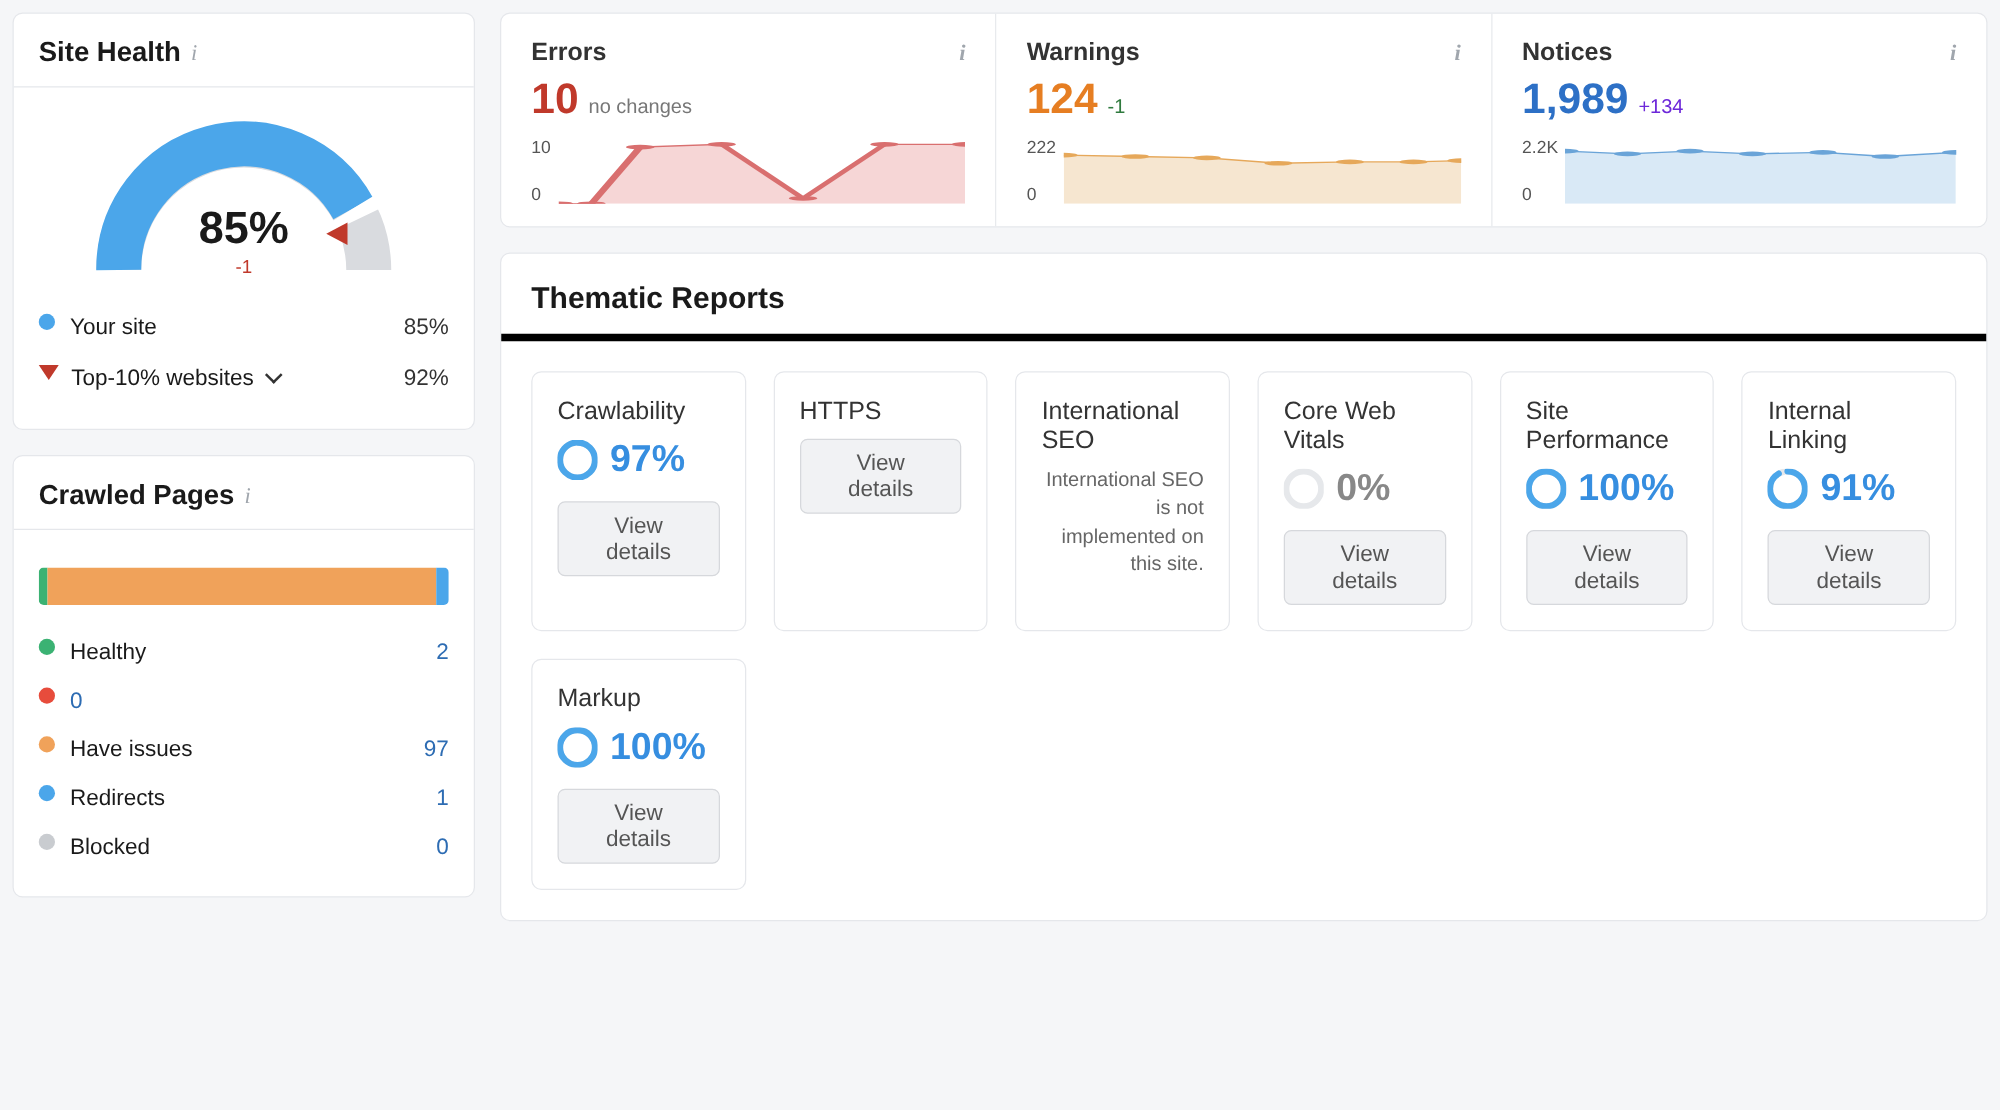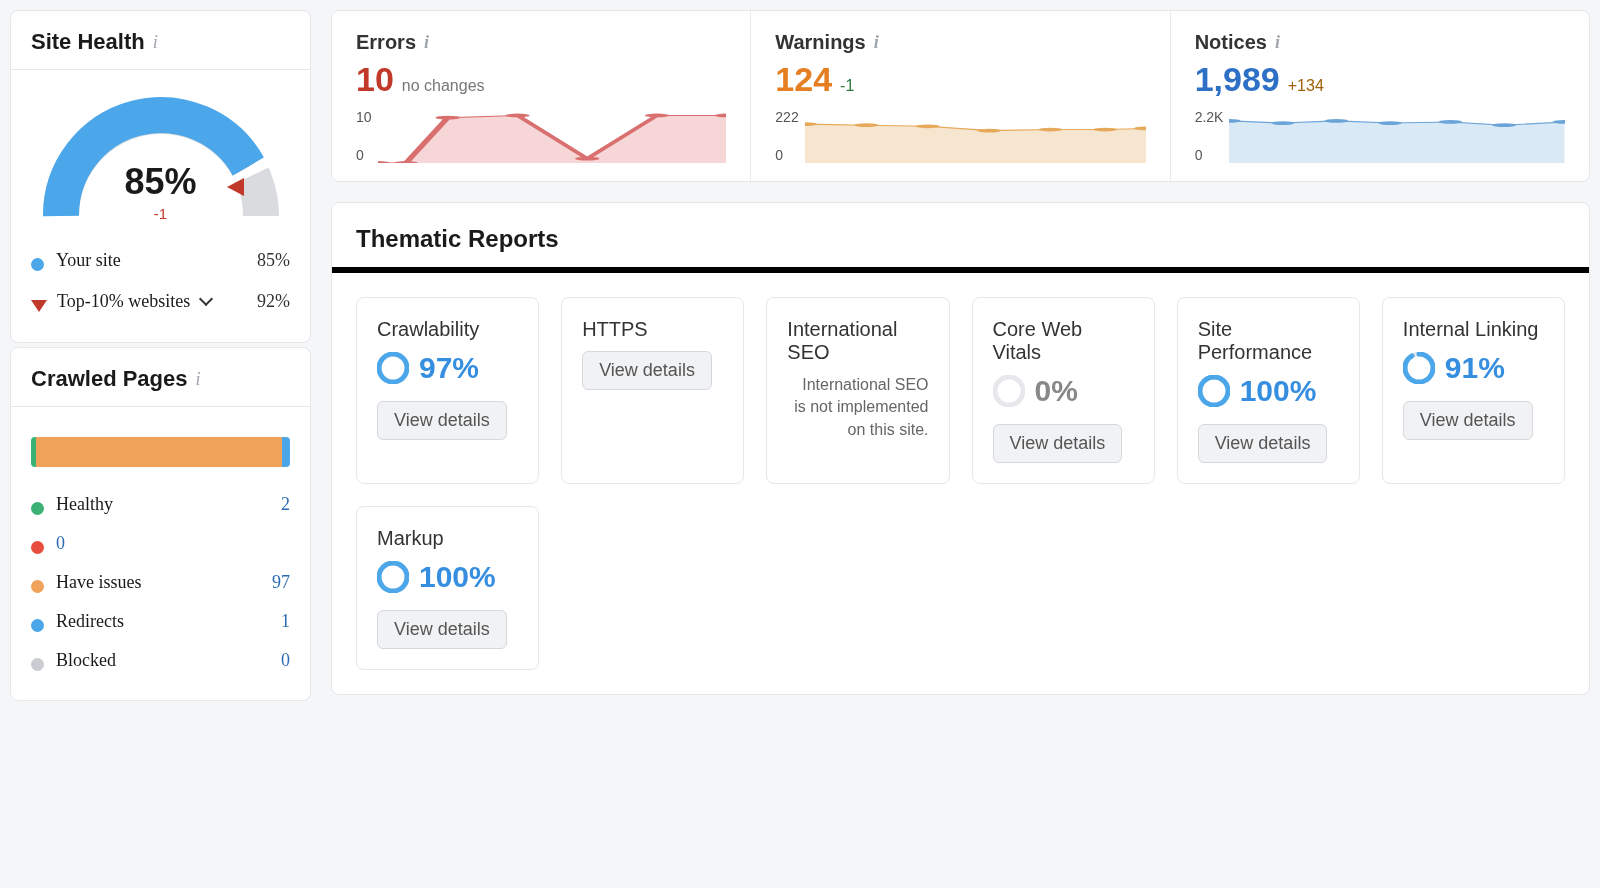--- a/index.html
+++ b/index.html
@@ -7,24 +7,24 @@
   font-family: -apple-system, BlinkMacSystemFont, "Segoe UI", Helvetica, Arial, sans-serif;
   background: #f5f6f8;
   color: #1a1a1a;
   padding: 10px;
 }
 .layout {
   display: flex;
   gap: 20px;
 }
 .left-col {
-  width: 301px;
+  width: 370px;
   display: flex;
   flex-direction: column;
-  gap: 4px;
+  gap: 20px;
 }
 .right-col {
   flex: 1;
   display: flex;
   flex-direction: column;
   gap: 20px;
 }
 .card {
   background: #fff;
   border: 1px solid #e5e7eb;
@@ -57,24 +57,23 @@
 .gauge-center {
   position: absolute;
   top: 75px; left: 0; right: 0;
   text-align: center;
 }
 .gauge-pct { font-size: 36px; font-weight: 700; }
 .gauge-delta { color: #c0392b; font-size: 15px; margin-top: 2px;}
 .legend { margin-top: 10px; }
 .legend-row {
   display: flex;
-  align-items: flex-end;
+  align-items: flex-start;
   padding: 10px 0;
   font-size: 18px;
-  font-family: Liberation Serif, serif;
 }
 .legend-row .lname { flex: 1; }
 .legend-row .lval { font-weight: 400; color:#333; }
 .dot {
   width: 13px; height: 13px; border-radius: 50%;
   display: inline-block; margin-right: 12px;
 }
 .tri-down {
   width: 0; height: 0;
   border-left: 8px solid transparent;
@@ -104,21 +103,21 @@
 .crawled-legend .lval { color:#2d6cb3; }
 
 
 .stats-card .inner { display:flex; }
 .stat-col {
   flex:1;
   padding: 20px 24px 18px;
   border-right: 1px solid #e8eaed;
 }
 .stat-col:last-child { border-right:0; }
-.stat-head { display:flex; align-items:center; gap:8px; font-size:20px; font-weight:600; color:#333; }
+.stat-head { display:flex; align-items:center; gap:8px; font-size:20px; font-weight:600; color:#333;justify-content:space-between; }
 .stat-row { display:flex; align-items:baseline; margin-top:6px; gap:8px;}
 .stat-num { font-size:34px; font-weight:700; }
 .stat-change { font-size:16px; }
 .spark-wrap { margin-top:10px; display:flex; align-items:flex-start; gap:6px;}
 .spark-ticks { display:flex; flex-direction:column; justify-content:space-between; height:54px; font-size:14px; color:#555; }
 .spark-svg { flex:1; height:54px; }
 
 
 .section-title { font-size:24px; font-weight:700; padding: 22px 24px 14px; border-bottom:6px solid #000000;}
 .th-grid { display:grid; grid-template-columns: repeat(6,1fr); gap:22px; padding:24px; }
@@ -277,21 +276,21 @@
       </svg>
     </div>
           </div>
           <div class="stat-col">
     <div class="stat-head">
               <span>Notices</span>
               <span class="info-icon">i</span>
             </div>
     <div class="stat-row">
       <span class="stat-num" style="color:#2d70c6">1,989</span>
-      <span class="stat-change" style="color:#a16207">+134</span>
+      <span class="stat-change" style="color:#6d28d9">+134</span>
     </div>
     <div class="spark-wrap">
       <div class="spark-ticks">
                 <span>2.2K</span>
                 <span>0</span>
               </div>
       <svg class="spark-svg" viewBox="0 0 100 100" preserveAspectRatio="none">
         <path d="M0,100 L0,22 L16,26 L32,22 L48,26 L66,24 L82,30 L100,24 L100,100 Z" fill="#d9e9f6"></path>
         <path d="M0,22 L16,26 L32,22 L48,26 L66,24 L82,30 L100,24" fill="none" stroke="#6aa4d8" stroke-width="2"></path>
         <circle cx="0" cy="22" r="3.5" fill="#6aa4d8"></circle>

